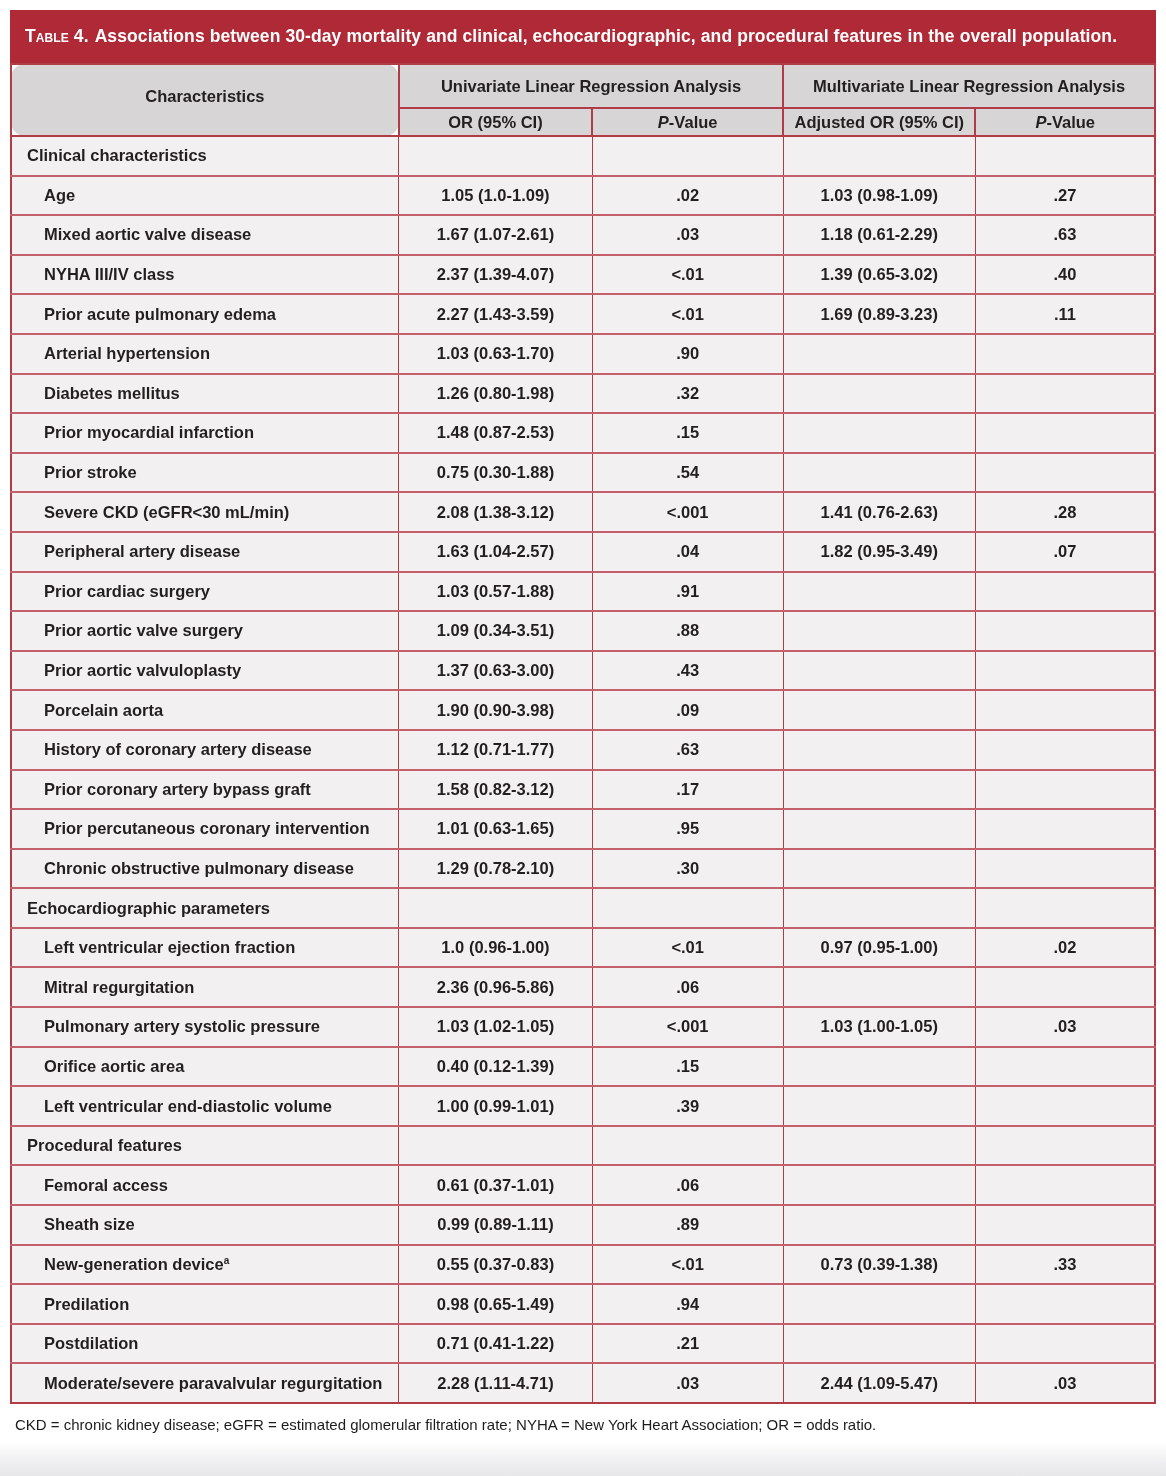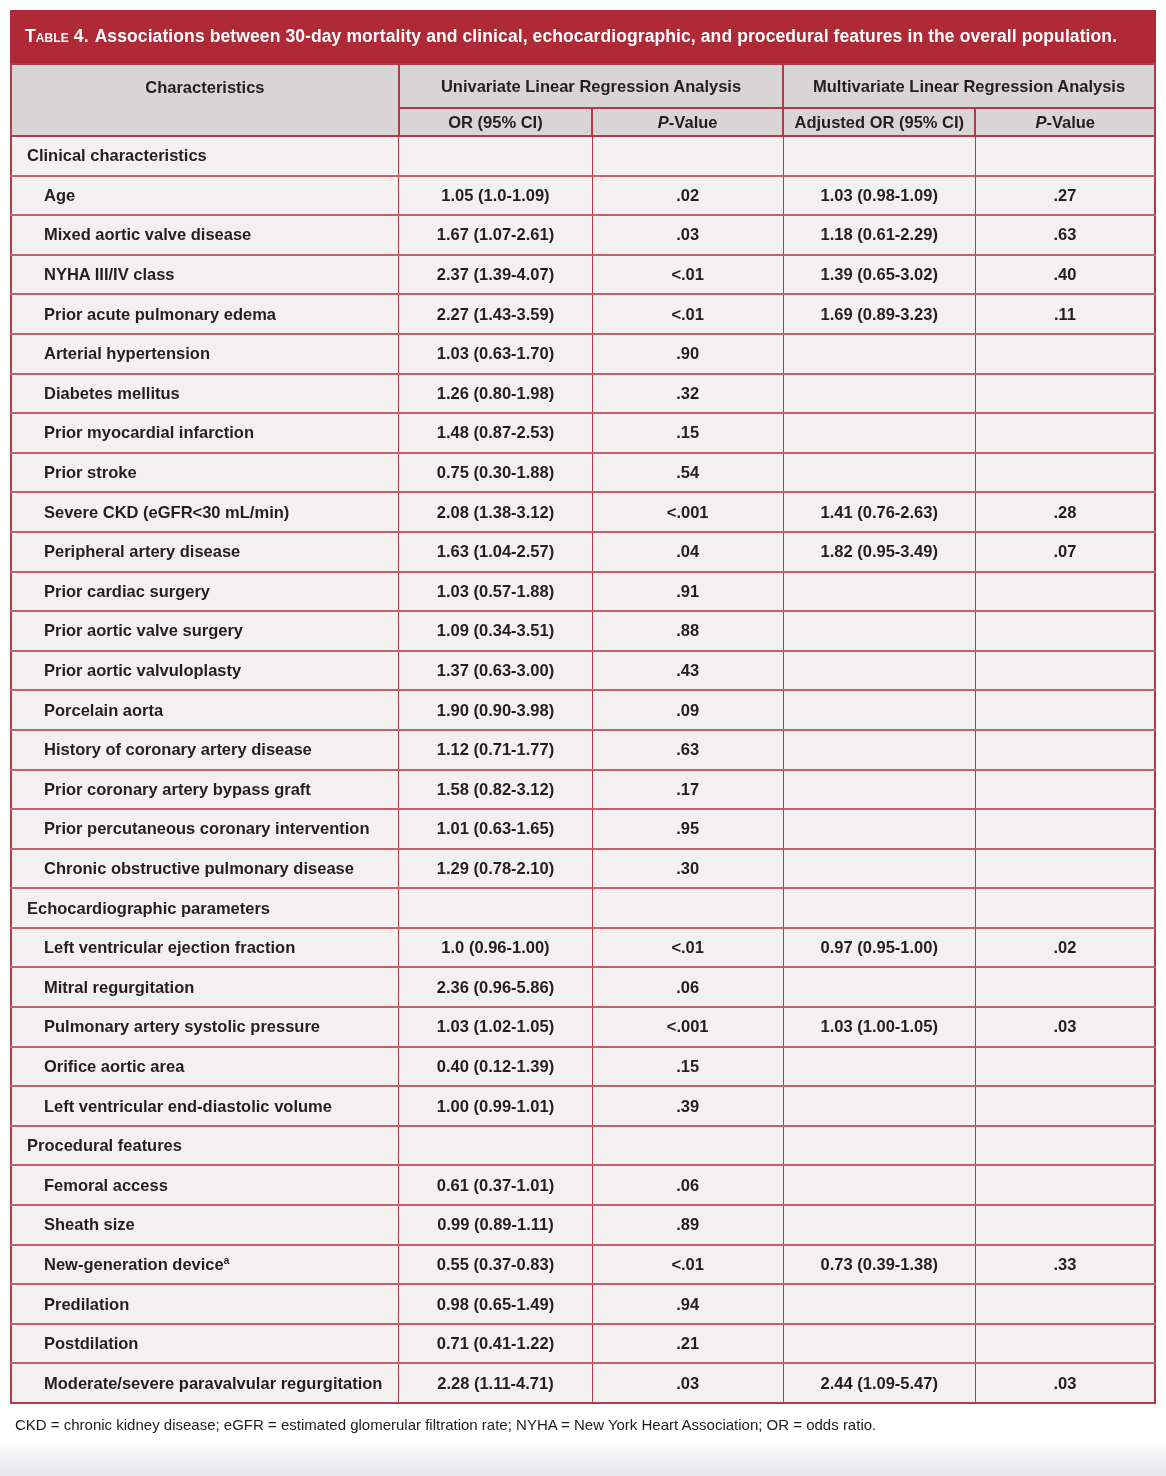--- a/index.html
+++ b/index.html
@@ -48,22 +48,23 @@
   }
   thead th {
     background: #D7D5D6;
     font-weight: bold;
     font-size: 16.5px;
     text-align: center;
     vertical-align: middle;
   }
   th.char-h {
     vertical-align: top;
-    padding-top: 13px;
+    padding-top: 22px;
     border-right: 2px solid #B23B48;
+    border-radius: 14px;
   }
   th.group-h {
     height: 44px;
     border-left: 2px solid #B23B48;
     border-bottom: 2px solid #B23B48;
   }
   th.sub-h {
     height: 28px;
     border-left: 2px solid #B23B48;
   }

